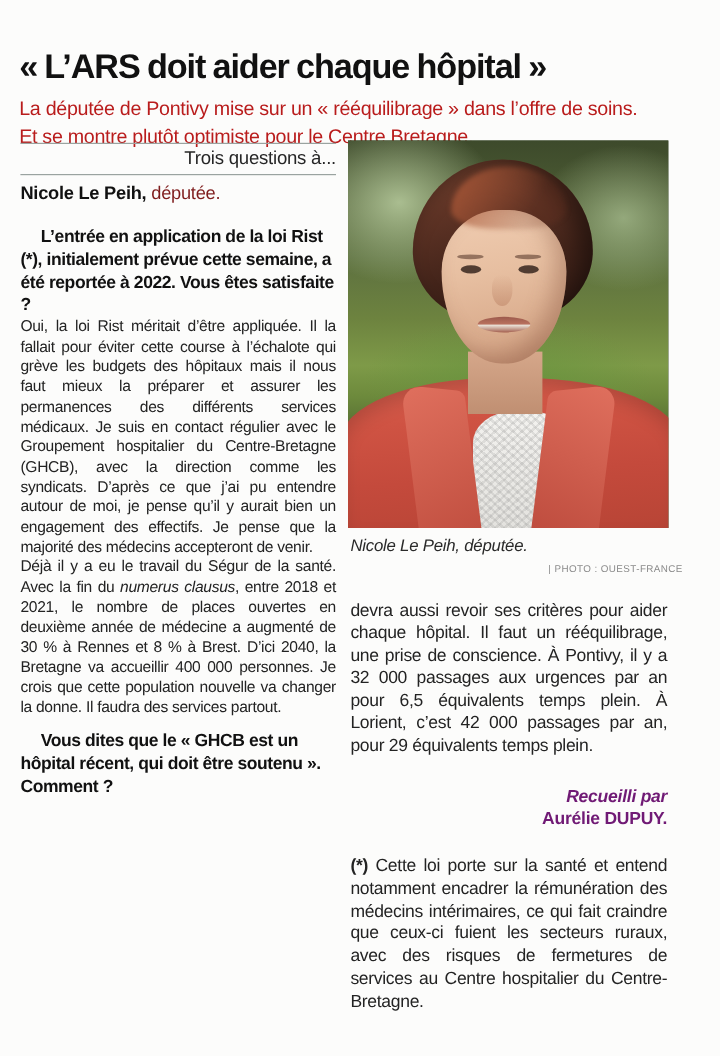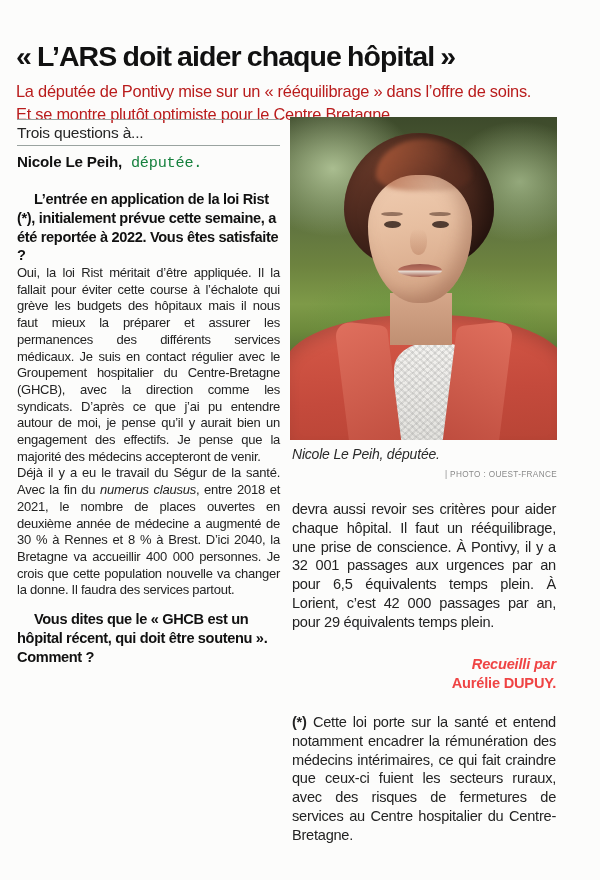--- a/index.html
+++ b/index.html
@@ -52,40 +52,40 @@
     position: absolute;
     left: 17px;
     top: 119px;
     width: 263px;
   }
   .rubric-wrap {
     border-top: 1px solid #9aa3a0;
     border-bottom: 1px solid #9aa3a0;
     padding: 4px 0 3px 0;
     margin-bottom: 7px;
+    text-align: right;
   }
   .rubric {
     font-size: 15.5px;
     line-height: 1.15;
     color: #262626;
     letter-spacing: -0.2px;
   }
   .byline-person {
     font-size: 15.2px;
     line-height: 1.2;
     margin-bottom: 12px;
     letter-spacing: -0.2px;
   }
   .byline-person .nm {
     font-weight: bold;
     color: #111;
   }
   .byline-person .role {
-    color: #15803d;
-    font-family: Liberation Mono, monospace;
+    color: #7f1d1d;
   }
 
   .question {
     font-weight: bold;
     font-size: 14.6px;
     line-height: 1.285;
     text-indent: 17px;
     color: #111;
     letter-spacing: -0.35px;
     margin-top: 11px;
@@ -238,21 +238,21 @@
     left: 292px;
     top: 446px;
     width: 266px;
     font-size: 14px;
     font-style: italic;
     color: #2a2a2a;
     letter-spacing: -0.2px;
   }
   .photo-credit {
     position: absolute;
-    left: 292px;
+    left: 304px;
     top: 470px;
     width: 265px;
     text-align: right;
     font-size: 8.2px;
     color: #8a8a8a;
     letter-spacing: 0.35px;
   }
 
   
   .right-col {
@@ -267,21 +267,21 @@
     text-align: justify;
     color: #232323;
     letter-spacing: -0.25px;
     margin: 0;
   }
   .signature {
     margin-top: 24px;
     text-align: right;
     font-size: 14.6px;
     line-height: 1.3;
-    color: #ef4444;
+    color: #701a75;
     letter-spacing: -0.2px;
   }
   .signature .sig-lead {
     font-style: italic;
     font-weight: bold;
   }
   .signature .sig-name {
     font-weight: bold;
   }
   .footnote {
@@ -335,21 +335,21 @@
       <div class="ph-eye r"></div>
       <div class="ph-nose"></div>
       <div class="ph-mouth"></div>
     </div>
   </div>
 
   <div class="caption">Nicole Le Peih, députée.</div>
   <div class="photo-credit">| PHOTO : OUEST-FRANCE</div>
 
   <div class="right-col">
-    <p class="r-answer">devra aussi revoir ses critères pour aider chaque hôpital. Il faut un rééquilibrage, une prise de conscience. À Pontivy, il y a 32 001 passages aux urgences par an pour 6,5 équivalents temps plein. À Lorient, c’est 42 000 passages par an, pour 29 équivalents temps plein.</p>
+    <p class="r-answer">devra aussi revoir ses critères pour aider chaque hôpital. Il faut un rééquilibrage, une prise de conscience. À Pontivy, il y a 32 000 passages aux urgences par an pour 6,5 équivalents temps plein. À Lorient, c’est 42 000 passages par an, pour 29 équivalents temps plein.</p>
 
     <div class="signature">
       <div class="sig-lead">Recueilli par</div>
       <div class="sig-name">Aurélie DUPUY.</div>
     </div>
 
     <p class="footnote"><span class="fn-mark">(*) </span><span>Cette loi porte sur la santé et entend notamment encadrer la rémunération des médecins intérimaires, ce qui fait craindre que ceux-ci fuient les secteurs ruraux, avec des risques de fermetures de services au Centre hospitalier du Centre-Bretagne.</span></p>
   </div>
 
 </div>

